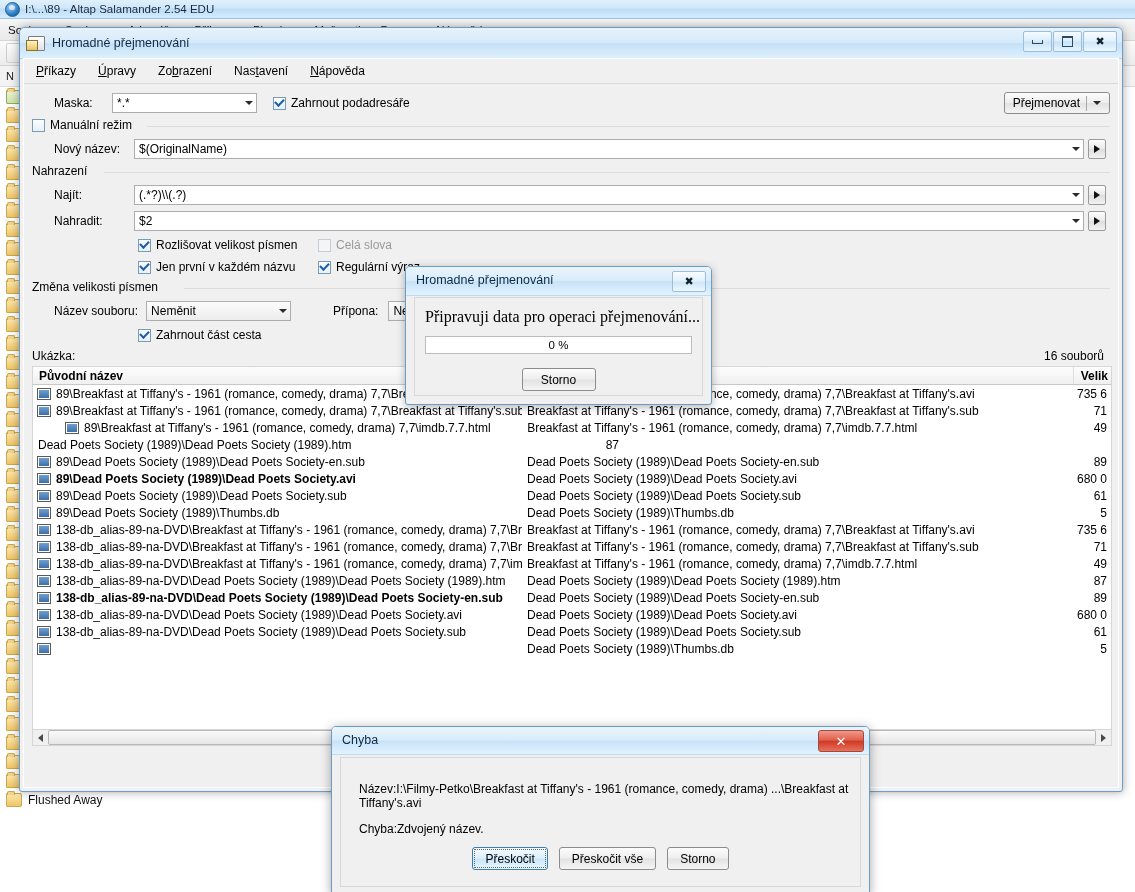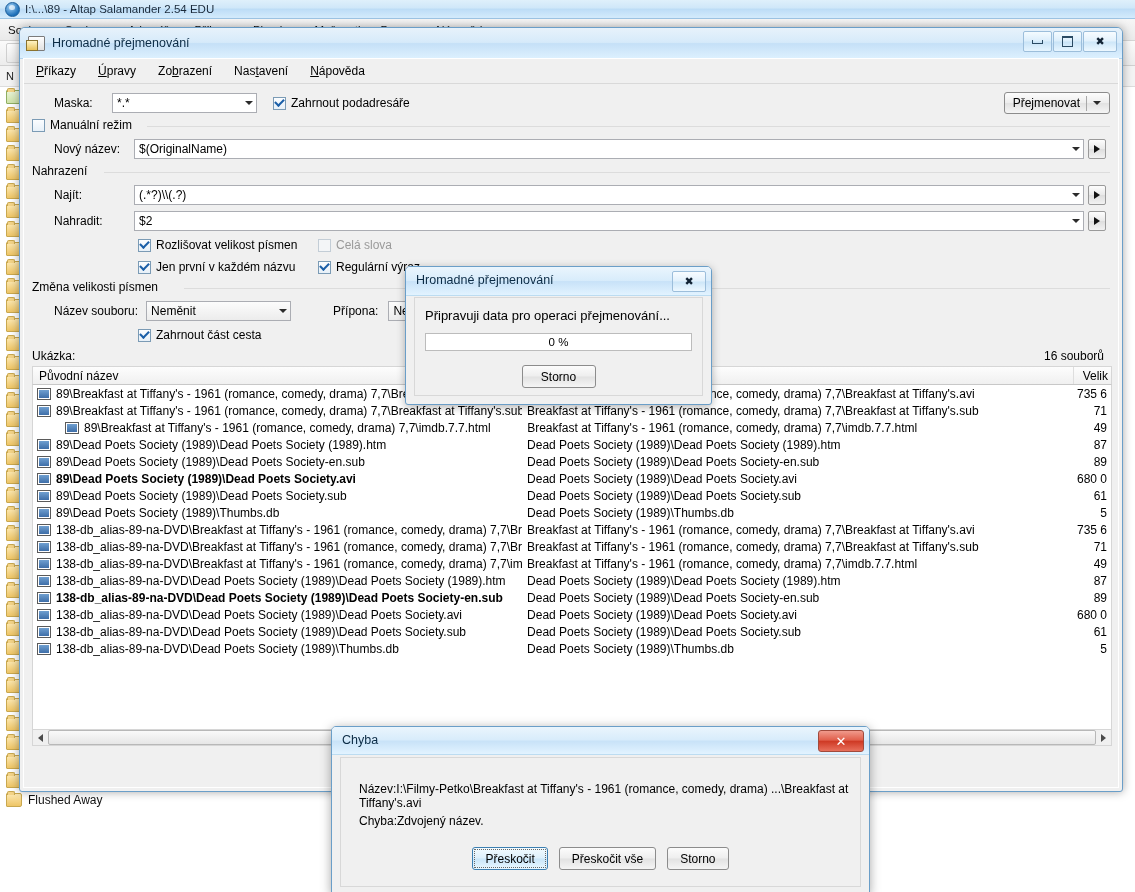--- a/index.html
+++ b/index.html
@@ -167,21 +167,21 @@
     background:linear-gradient(to bottom,#fcfcfc,#eeeeee 48%,#e2e2e2 52%,#f5f5f5);
     display:flex;align-items:center;font-size:12px;box-sizing:border-box;
   }
 
   
   .listhdr{
     height:19px;background:linear-gradient(to bottom,#fdfdfd,#f0f0f0);
     border:1px solid #d6d6d6;border-bottom:1px solid #c8c8c8;
     display:flex;align-items:center;font-size:12px;box-sizing:border-box;
   }
-  .listhdr .c{padding-left:6px;box-sizing:border-box;overflow:hidden;white-space:nowrap;border-right:1px solid #dedede;height:100%;display:flex;align-items:center;}
+  .listhdr .c{padding-left:6px;box-sizing:border-box;overflow:hidden;white-space:nowrap;border-right:1px solid #dedede;height:100%;display:flex;align-items:center;font-weight:bold;}
   .listbody{
     background:#fff;border:1px solid #d6d6d6;border-top:none;
     overflow:hidden;position:relative;box-sizing:border-box;
   }
   .frow{height:17px;display:flex;align-items:center;font-size:12px;white-space:nowrap;}
   .frow .cell{overflow:hidden;white-space:nowrap;box-sizing:border-box;}
   .frow .c-old{display:flex;align-items:center;gap:5px;padding-left:4px;}
   .frow .c-size{text-align:right;padding-right:4px;}
   .file-ico{
     width:14px;height:12px;flex:none;border:1px solid #5a5a5a;background:#fff;
@@ -221,21 +221,21 @@
   #progress-dialog .pclose{
     position:absolute;right:5px;top:4px;width:32px;height:19px;
     border:1px solid #9cbedb;border-radius:2px;
     background:linear-gradient(to bottom,#f8fcff,#e2f1fc 48%,#cde6f8 52%,#edf8ff);
     display:flex;align-items:center;justify-content:center;font-size:11px;color:#123;
   }
   #progress-dialog .pbody{
     position:absolute;left:8px;top:30px;right:8px;bottom:8px;
     background:#f0f0f0;border:1px solid #d8d8d8;
   }
-  #progress-dialog .ptext{margin:10px 0 0 10px;font-size:13px;}
+  #progress-dialog .ptext{margin:10px 0 0 10px;font-size:16px;font-family:Liberation Serif, serif;}
   #progress-dialog .pbar{
     margin:10px 10px 0 10px;height:16px;background:#fff;border:1px solid #bcbcbc;
     position:relative;display:flex;align-items:center;justify-content:center;font-size:11.5px;
   }
   #progress-dialog .pbtn{
     margin:14px auto 0 auto;width:72px;height:21px;
     border:1px solid #8c8c8c;border-radius:3px;
     background:linear-gradient(to bottom,#fcfcfc,#eeeeee 48%,#e2e2e2 52%,#f5f5f5);
     display:flex;align-items:center;justify-content:center;font-size:12px;
   }
@@ -643,24 +643,20 @@
             </div>
             <div class="frow">
               <span class="cell c-old" style="width: 490px; padding-left: 32px;">
                 <span class="file-ico"></span>
                 <span>89\Breakfast at Tiffany's - 1961 (romance, comedy, drama) 7,7\imdb.7.7.html</span>
               </span>
               <span class="cell" style="width: 553px; padding-left: 5px;">Breakfast at Tiffany's - 1961 (romance, comedy, drama) 7,7\imdb.7.7.html</span>
               <span class="cell c-size" style="width: 37px;">49</span>
             </div>
             <div class="frow">
-              <span class="cell c-old" style="width: 490px;">
-                <span class="file-ico"></span>
-                <span>89\Dead Poets Society (1989)\Dead Poets Society (1989).htm</span>
-              </span>
               <span class="cell" style="width: 553px; padding-left: 5px;">Dead Poets Society (1989)\Dead Poets Society (1989).htm</span>
               <span class="cell c-size" style="width: 37px;">87</span>
             </div>
             <div class="frow">
               <span class="cell c-old" style="width: 490px;">
                 <span class="file-ico"></span>
                 <span>89\Dead Poets Society (1989)\Dead Poets Society-en.sub</span>
               </span>
               <span class="cell" style="width: 553px; padding-left: 5px;">Dead Poets Society (1989)\Dead Poets Society-en.sub</span>
               <span class="cell c-size" style="width: 37px;">89</span>
@@ -741,21 +737,20 @@
               <span class="cell c-old" style="width: 490px;">
                 <span class="file-ico"></span>
                 <span>138-db_alias-89-na-DVD\Dead Poets Society (1989)\Dead Poets Society.sub</span>
               </span>
               <span class="cell" style="width: 553px; padding-left: 5px;">Dead Poets Society (1989)\Dead Poets Society.sub</span>
               <span class="cell c-size" style="width: 37px;">61</span>
             </div>
             <div class="frow">
               <span class="cell c-old" style="width: 490px;">
                 <span class="file-ico"></span>
-                <span>138-db_alias-89-na-DVD\Dead Poets Society (1989)\Thumbs.db</span>
               </span>
               <span class="cell" style="width: 553px; padding-left: 5px;">Dead Poets Society (1989)\Thumbs.db</span>
               <span class="cell c-size" style="width: 37px;">5</span>
             </div>
           </div>
         <div class="hscroll" style="width:1080px">
           <span class="arrowbox">
               <span class="tri-l"></span>
             </span>
           <span class="thumb" style="width:1048px"></span>
@@ -786,21 +781,21 @@
   </div>
 
   <div id="error-dialog">
     <div class="eglass"></div>
     <div class="etitle">Chyba</div>
     <div class="eclose">
       <span>✕</span>
     </div>
     <div class="ebody">
       <div class="eline" style="margin-top:24px">Název:I:\Filmy-Petko\Breakfast at Tiffany's - 1961 (romance, comedy, drama) ...\Breakfast at Tiffany's.avi</div>
-      <div class="eline" style="margin-top:4px">Chyba:Zdvojený název.</div>
+      <div class="eline" style="margin-top:12px">Chyba:Zdvojený název.</div>
       <div class="ebuttons">
         <span class="ebtn default">
             <span>Přeskočit</span>
           </span>
         <span class="ebtn">
             <span>Přeskočit vše</span>
           </span>
         <span class="ebtn">
             <span>Storno</span>
           </span>

